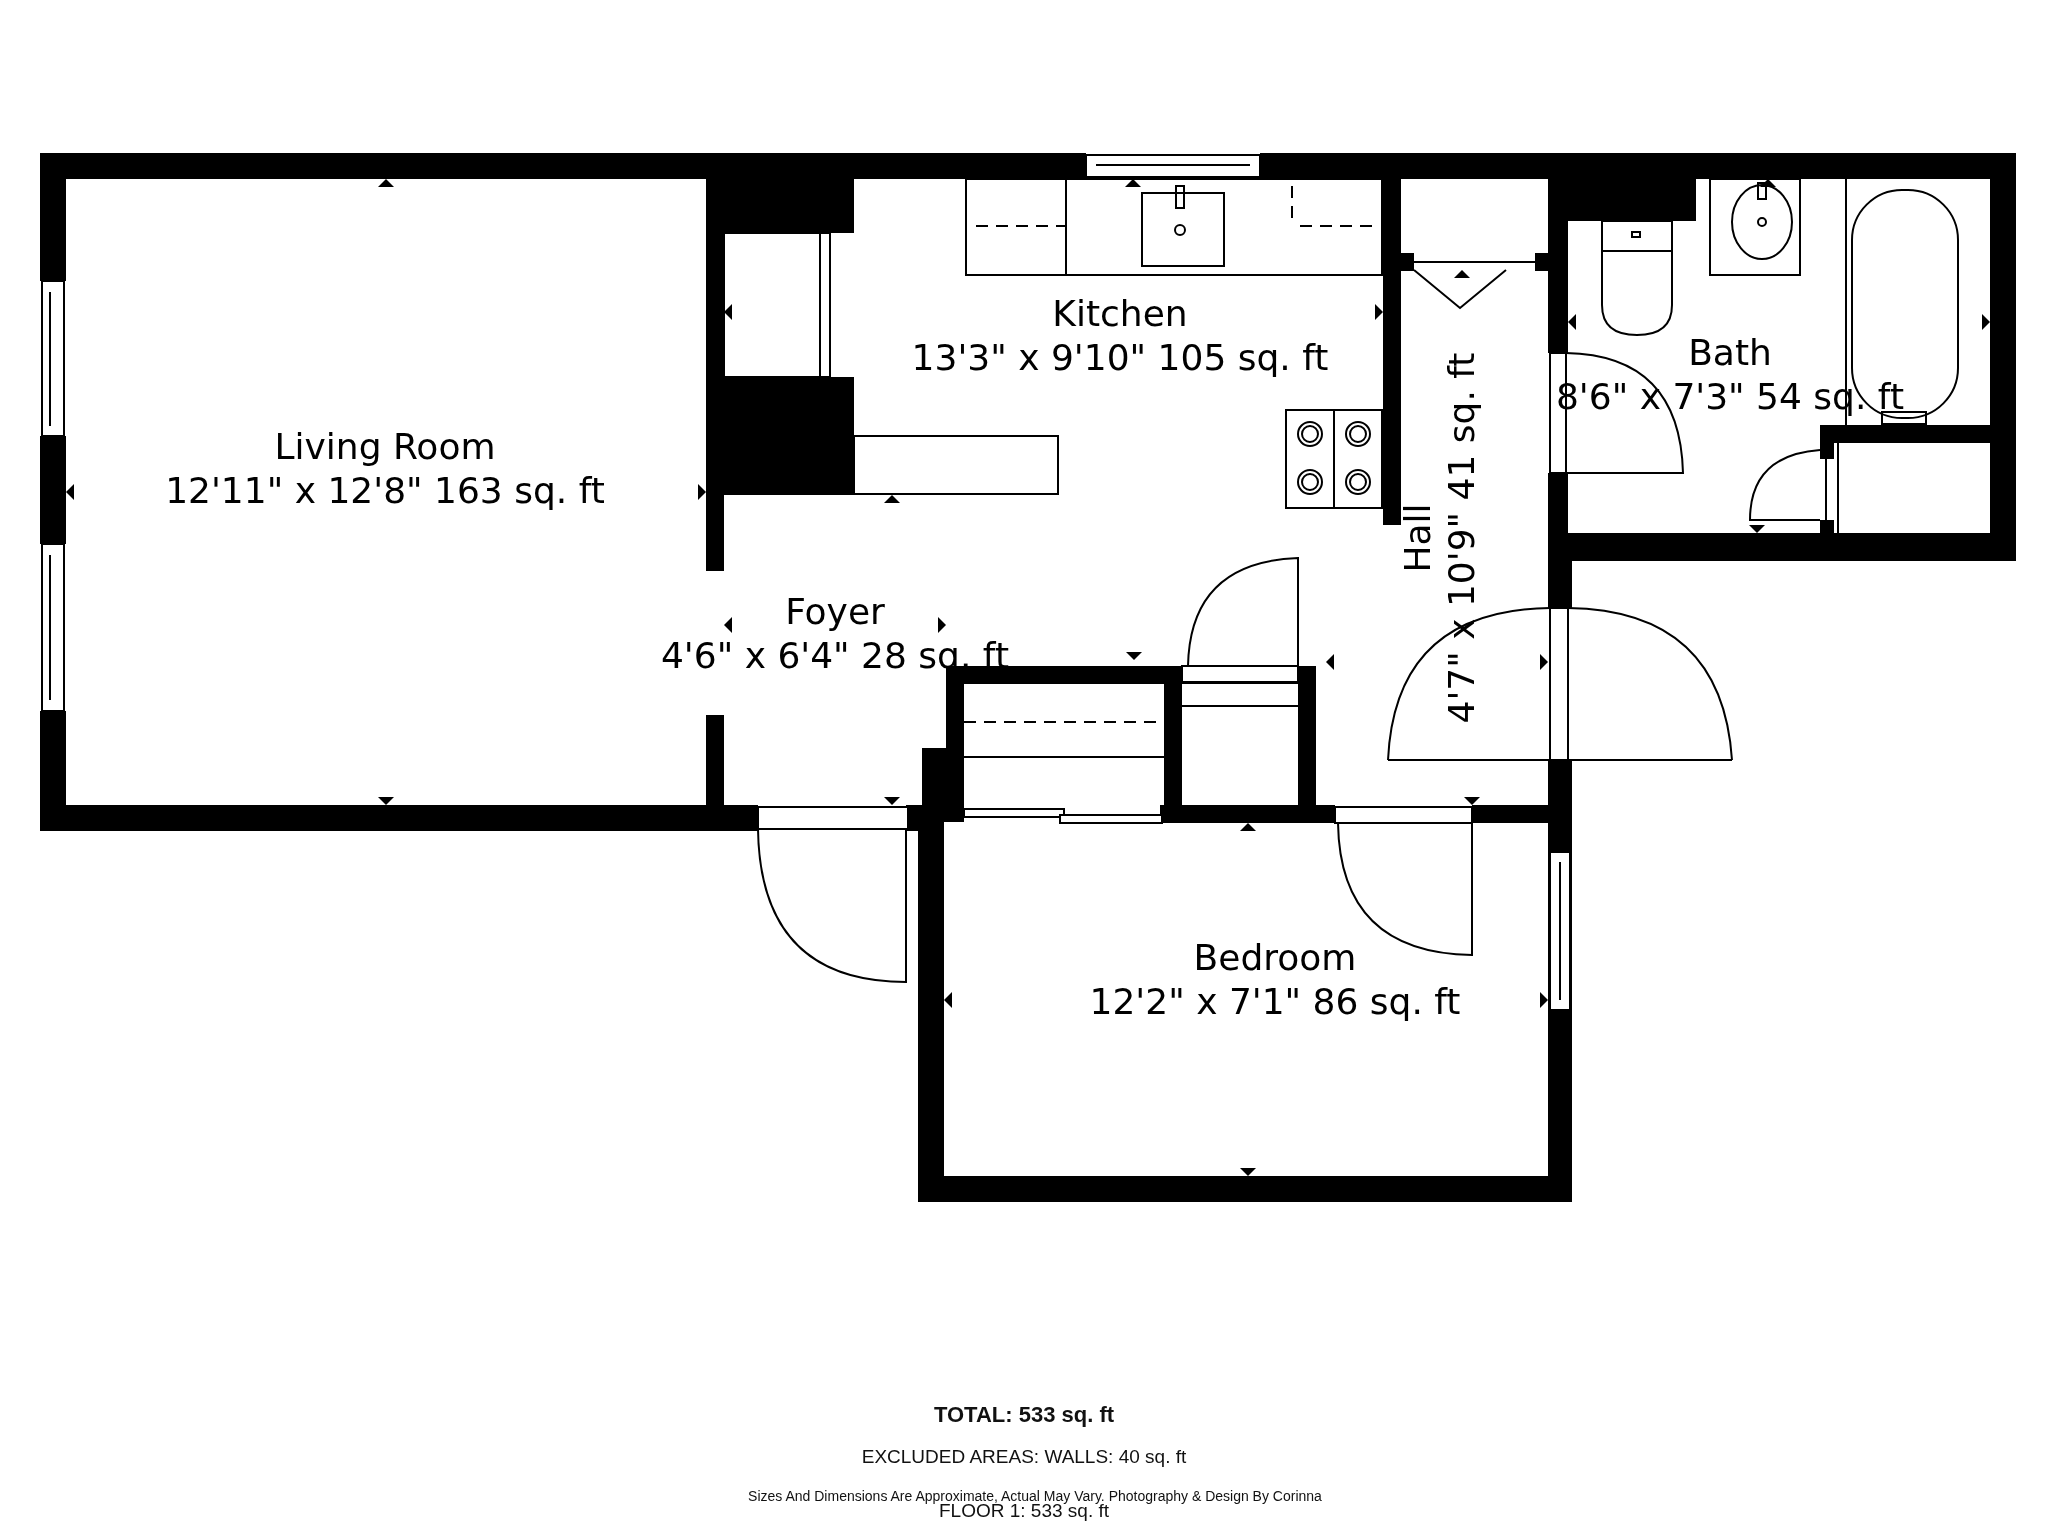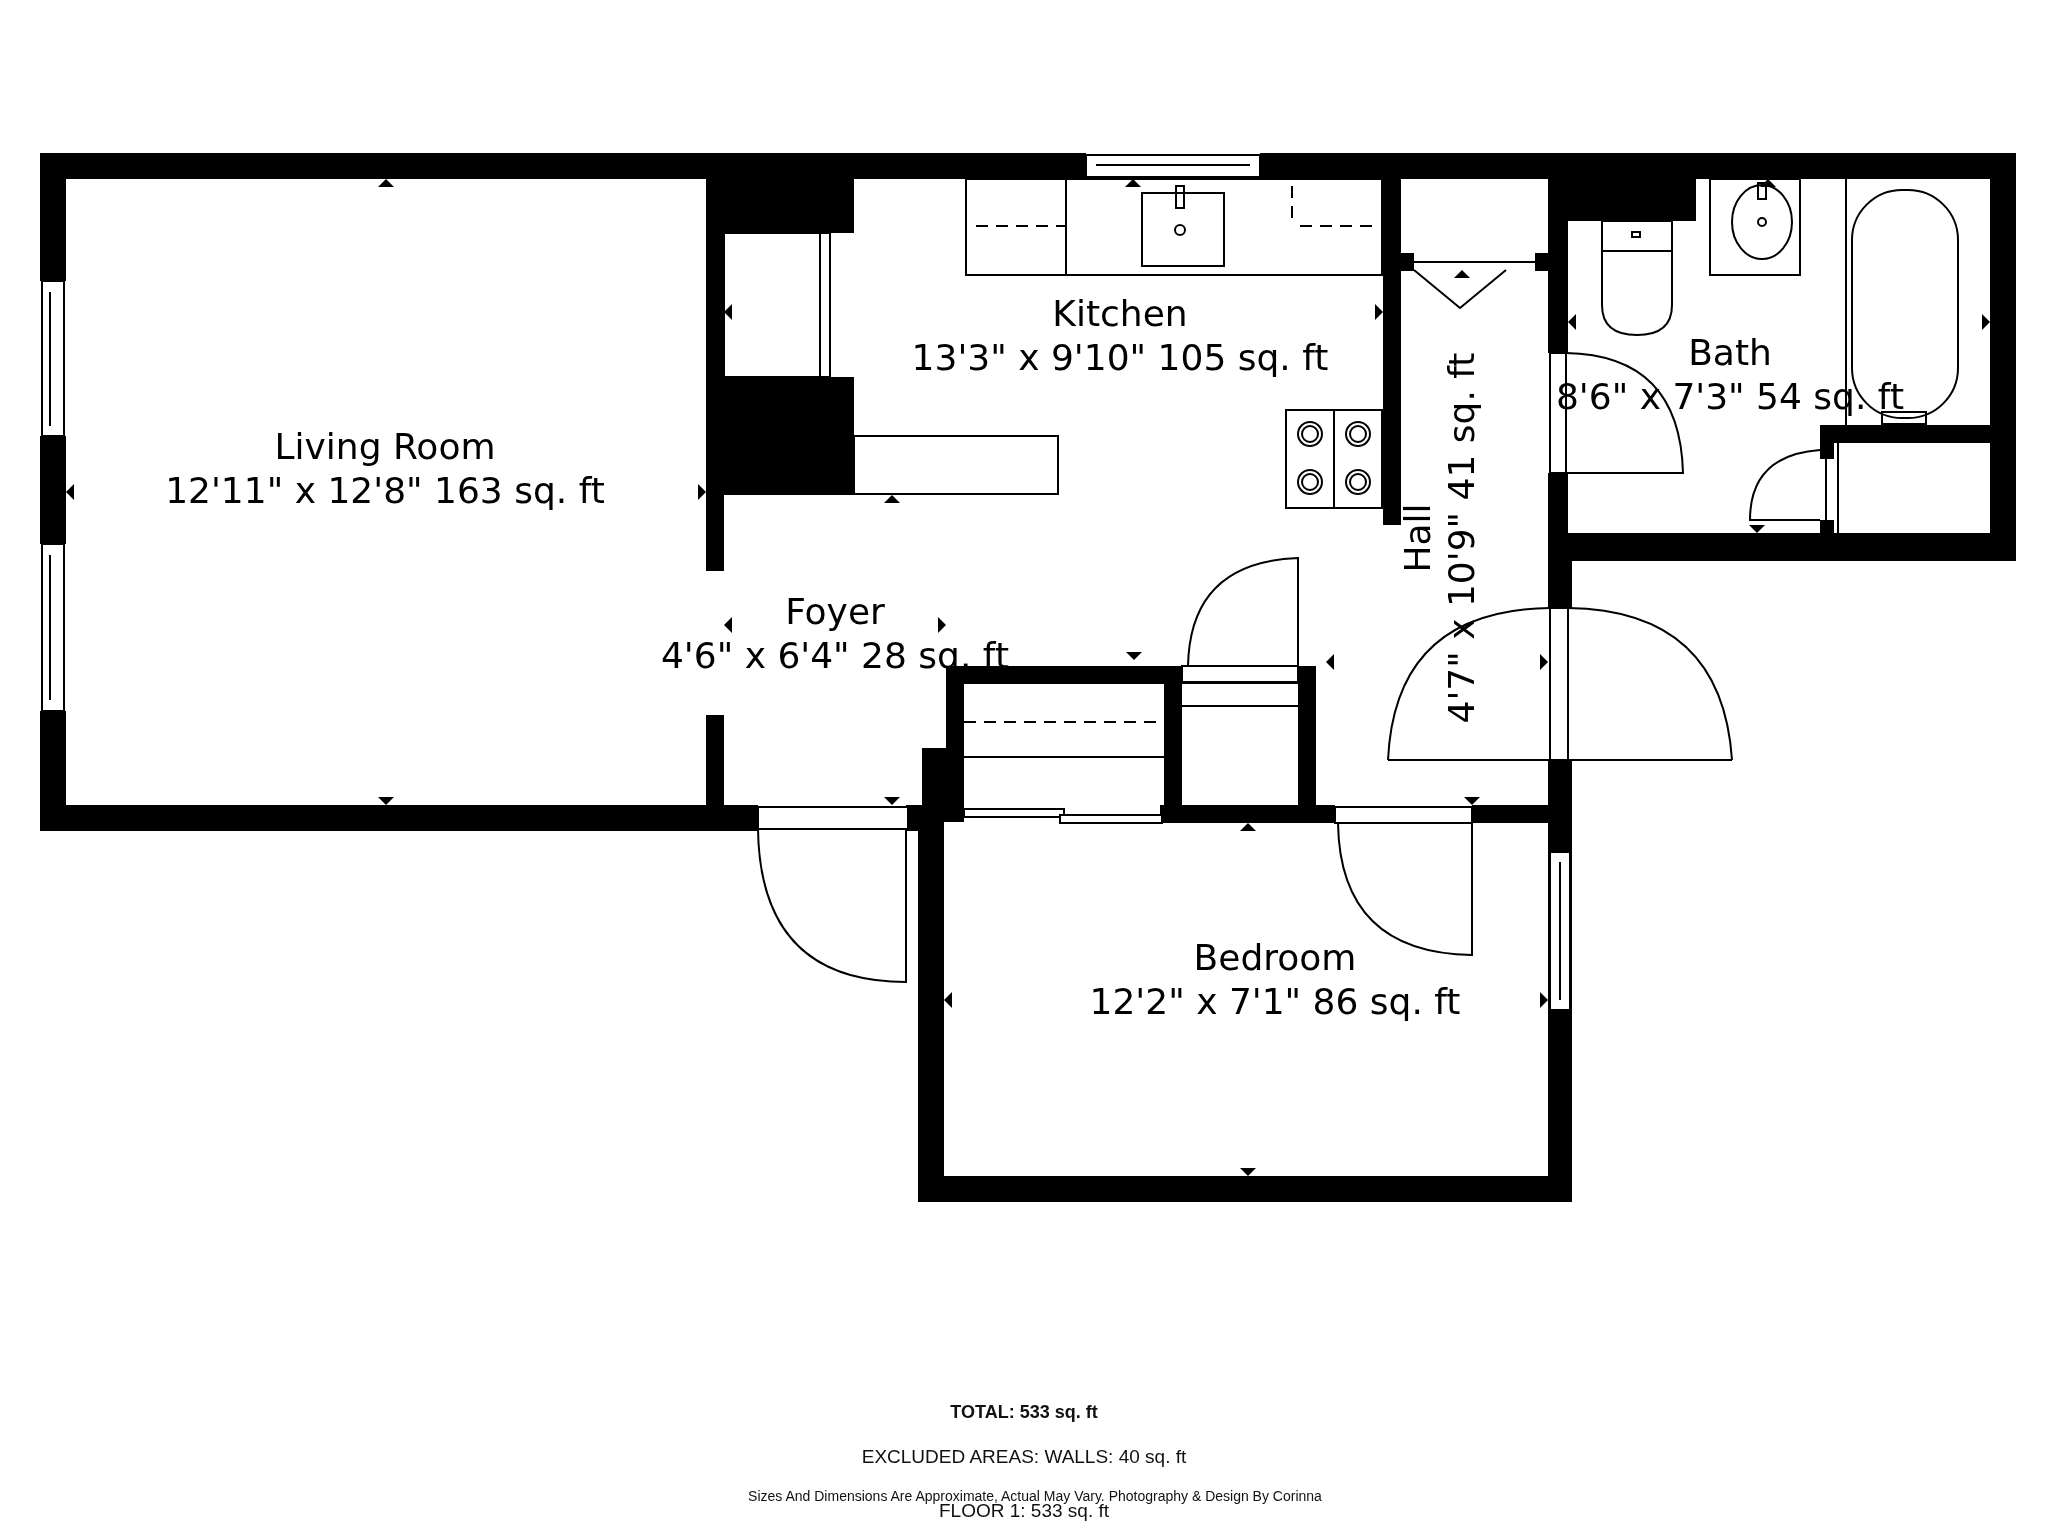--- a/index.html
+++ b/index.html
@@ -10,21 +10,21 @@
   .ln { fill:none; stroke:#000; stroke-width:2; }
   .lnw { fill:#fff; stroke:#000; stroke-width:2; }
   .dash { fill:none; stroke:#000; stroke-width:2; stroke-dasharray:12 8; }
   .mk { fill:#000; }
   .lbl { position:absolute; text-align:center; font-size:36px; line-height:44px;
          white-space:nowrap; font-family:"DejaVu Sans", sans-serif; }
   .lbl .name, .lbl .dim { display:block; }
   .hall-lbl { transform:rotate(-90deg); transform-origin:center center; }
   .footer { position:absolute; left:0; width:2048px; text-align:center;
             font-family:"Liberation Sans", sans-serif; color:#111; }
-  .ft-total { top:1402px; font-size:18px; font-weight:bold; }
+  .ft-total { top:1402px; font-size:22px; font-weight:bold; }
   .ft-floor { top:1500px; font-size:19px; }
   .ft-excl  { top:1446px; font-size:19px; }
   .ft-note  { top:1488px; font-size:14px;padding-left:11px; }
 </style>
 </head>
 <body>
 
 <svg id="plan" viewBox="0 0 2048 1536" xmlns="http://www.w3.org/2000/svg">
 
   <g>

